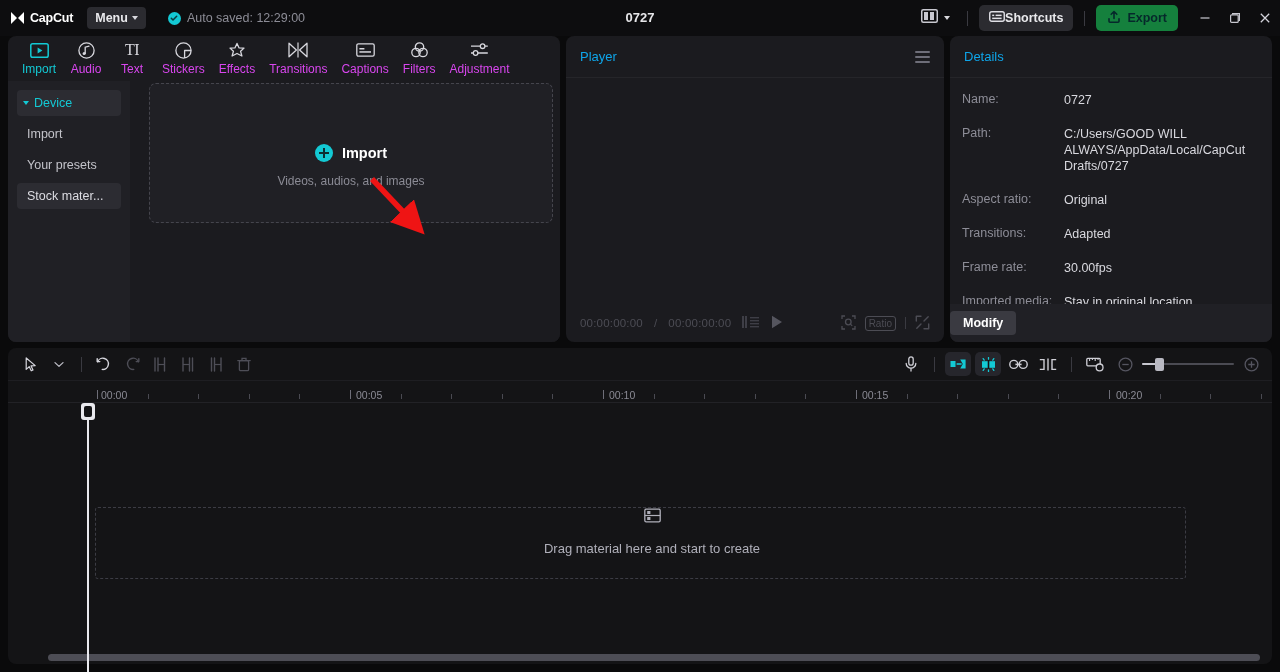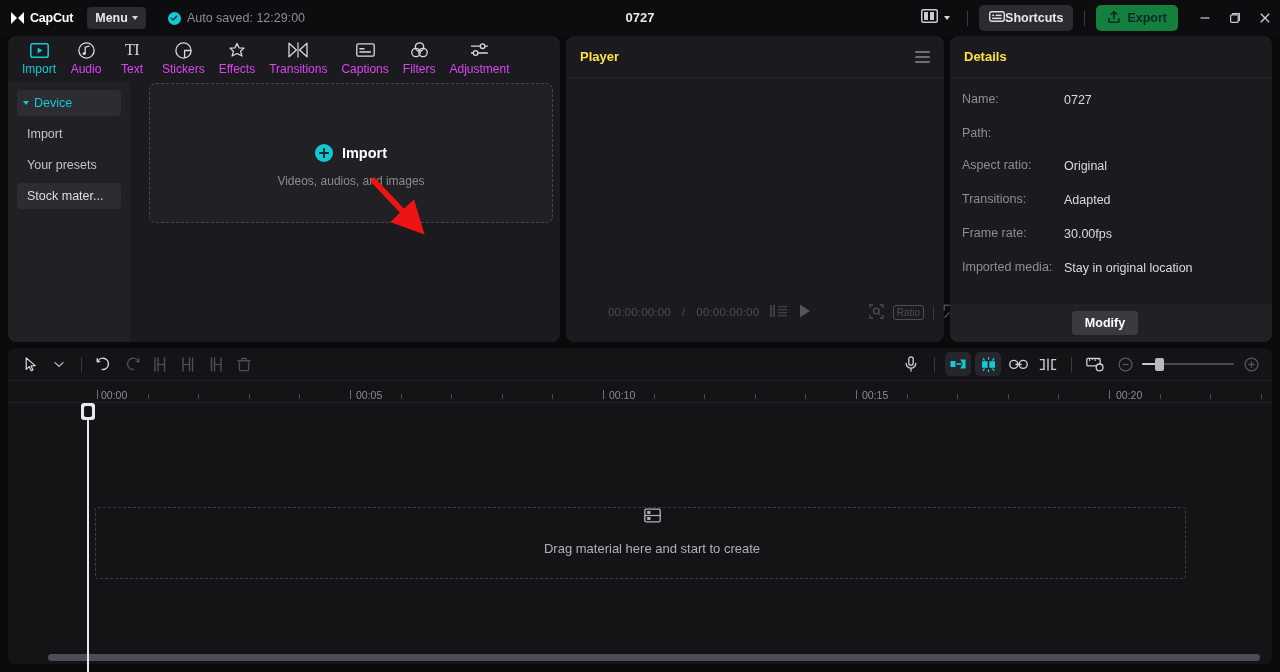--- a/index.html
+++ b/index.html
@@ -195,52 +195,52 @@
     position: absolute; left: 240px; top: 95px;
     width: 110px; height: 90px; pointer-events: none;
   }
 
   
   .panel-head {
     height: 42px; display: flex; align-items: center;
     padding: 0 14px; justify-content: space-between;
     border-bottom: 1px solid #252529;
   }
-  .panel-head .ttl { color: #fde047; font-size: 13px; font-weight: bold; }
+  .panel-head .ttl { color: #0ea5e9; font-size: 13px; font-weight: normal; }
   .hamb { display: flex; flex-direction: column; gap: 3px; cursor: pointer; }
   .hamb i { display: block; width: 15px; height: 2px; background: #6e6e79; border-radius: 1px;}
   .player-stage {
     position: absolute; top: 42px; left: 0; width: 378px; height: 226px;
     background: #1b1b1f;
   }
   .player-ctrls {
     position: absolute; bottom: 0; left: 0; width: 378px; height: 38px;
-    display: flex; align-items: flex-start; padding: 0 14px;
-    color: #4c4c54; font-size: 11.5px; margin-left: 28px;
+    display: flex; align-items: center; padding: 0 14px;
+    color: #4c4c54; font-size: 11.5px;
   }
   .tcode { letter-spacing: 0.2px; }
   .pc-left { display: flex; align-items: center; gap: 11px; }
   .pc-right {
     position: absolute; right: 14px; display: flex; align-items: center; gap: 9px;
   }
   .ratio-box {
     border: 1px solid #4c4c54; border-radius: 3px;
     padding: 0px 3px; font-size: 10px; color: #4c4c54; line-height: 13px;
   }
   .thin-sep { width:1px; height: 12px; background:#3a3a41; }
 
   
   .det-body { position: absolute; top: 42px; left: 0; width: 322px; padding: 14px 14px 0 12px; }
   .det-row { display: flex; margin-bottom: 18px; }
   .det-k { width: 102px; color: #8d8d97; font-size: 12.5px; flex-shrink: 0; }
   .det-v { color: #d9d9df; font-size: 12.5px; line-height: 16px; word-break: break-word;}
   .det-foot {
     position: absolute; left: 0; bottom: 0; width: 322px; height: 38px;
     background: #202025; border-radius: 0 0 8px 8px;
-    display: flex; align-items: center; justify-content: center;
+    display: flex; align-items: center; justify-content: flex-start;
     padding-right: 12px;
   }
   .modify-btn {
     height: 24px; padding: 0 13px; background: #3a3a41; border-radius: 4px;
     color: #ffffff; font-size: 12.5px; font-weight: bold;
     display: flex; align-items: center; cursor: pointer;
   }
 
   
   .timeline {
@@ -599,20 +599,21 @@
       <div class="panel-head">
         <span class="ttl">Details</span>
       </div>
       <div class="det-body">
         <div class="det-row">
           <span class="det-k">Name:</span>
           <span class="det-v">0727</span>
         </div>
         <div class="det-row">
           <span class="det-k">Path:</span>
+          <span class="det-v">C:/Users/GOOD WILL ALWAYS/AppData/Local/CapCut Drafts/0727</span>
         </div>
         <div class="det-row">
           <span class="det-k">Aspect ratio:</span>
           <span class="det-v">Original</span>
         </div>
         <div class="det-row">
           <span class="det-k">Transitions:</span>
           <span class="det-v">Adapted</span>
         </div>
         <div class="det-row">

